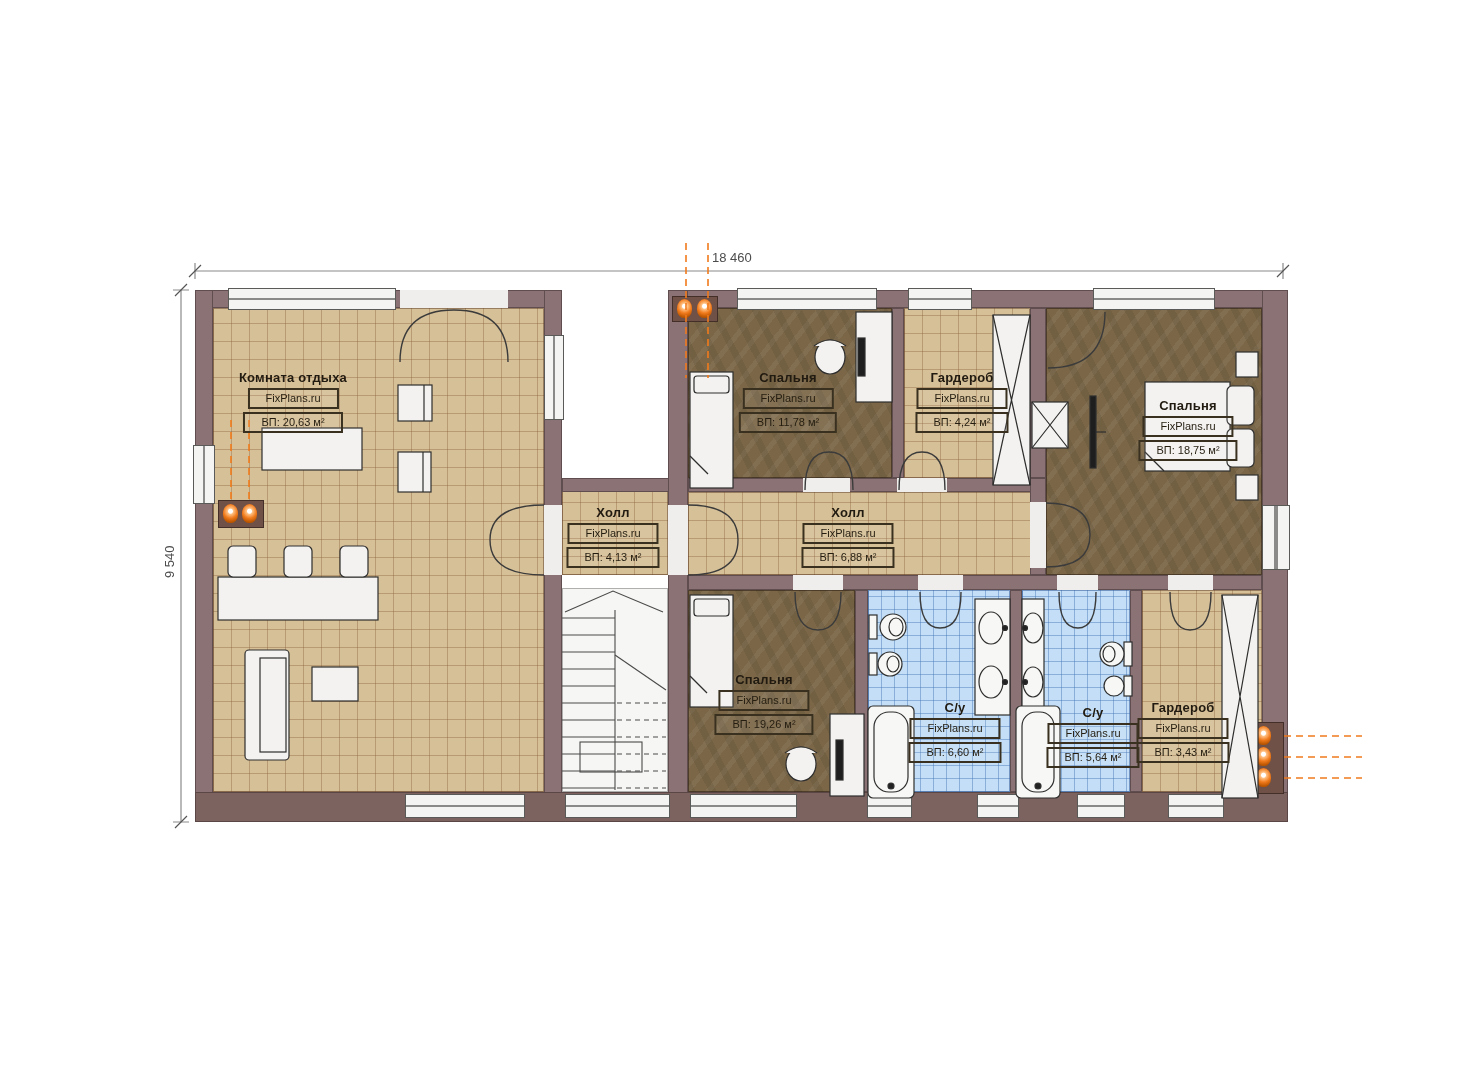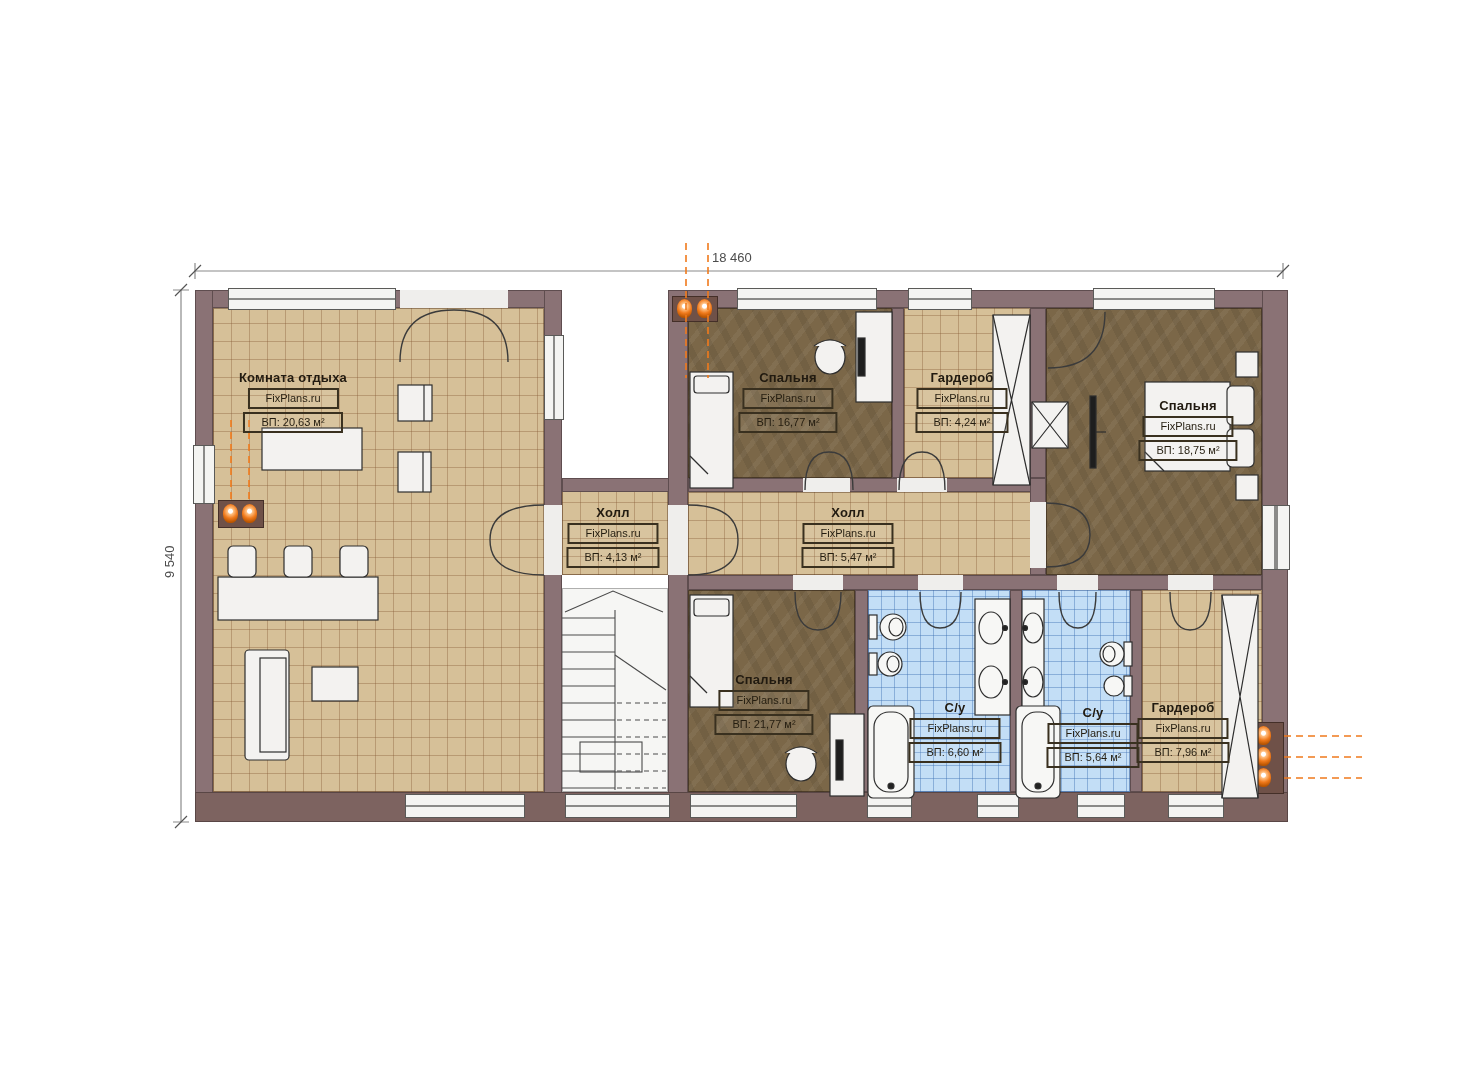--- a/index.html
+++ b/index.html
@@ -264,59 +264,59 @@
   </svg>
 
   <div class="rlabel" style="left:293px;top:370px;">
     <div class="rname">Комната отдыха</div>
     <div class="rbox">FixPlans.ru</div>
     <div class="rbox">ВП: 20,63 м²</div>
   </div>
   <div class="rlabel" style="left:788px;top:370px;">
     <div class="rname">Спальня</div>
     <div class="rbox">FixPlans.ru</div>
-    <div class="rbox">ВП: 16,77 м²</div>
+    <div class="rbox">ВП: 11,78 м²</div>
   </div>
   <div class="rlabel" style="left:962px;top:370px;">
     <div class="rname">Гардероб</div>
     <div class="rbox">FixPlans.ru</div>
     <div class="rbox">ВП: 4,24 м²</div>
   </div>
   <div class="rlabel" style="left:1188px;top:398px;">
     <div class="rname">Спальня</div>
     <div class="rbox">FixPlans.ru</div>
     <div class="rbox">ВП: 18,75 м²</div>
   </div>
   <div class="rlabel" style="left:613px;top:505px;">
     <div class="rname">Холл</div>
     <div class="rbox">FixPlans.ru</div>
     <div class="rbox">ВП: 4,13 м²</div>
   </div>
   <div class="rlabel" style="left:848px;top:505px;">
     <div class="rname">Холл</div>
     <div class="rbox">FixPlans.ru</div>
-    <div class="rbox">ВП: 5,47 м²</div>
+    <div class="rbox">ВП: 6,88 м²</div>
   </div>
   <div class="rlabel" style="left:764px;top:672px;">
     <div class="rname">Спальня</div>
     <div class="rbox">FixPlans.ru</div>
-    <div class="rbox">ВП: 21,77 м²</div>
+    <div class="rbox">ВП: 19,26 м²</div>
   </div>
   <div class="rlabel" style="left:955px;top:700px;">
     <div class="rname">С/у</div>
     <div class="rbox">FixPlans.ru</div>
     <div class="rbox">ВП: 6,60 м²</div>
   </div>
   <div class="rlabel" style="left:1093px;top:705px;">
     <div class="rname">С/у</div>
     <div class="rbox">FixPlans.ru</div>
     <div class="rbox">ВП: 5,64 м²</div>
   </div>
   <div class="rlabel" style="left:1183px;top:700px;">
     <div class="rname">Гардероб</div>
     <div class="rbox">FixPlans.ru</div>
-    <div class="rbox">ВП: 7,96 м²</div>
+    <div class="rbox">ВП: 3,43 м²</div>
   </div>
 
   <div class="dim" style="left:712px;top:250px;">18 460</div>
   <div class="dim dim-v" style="left:162px;top:578px;">9 540</div>
 
 </div>
 
 </body></html>

